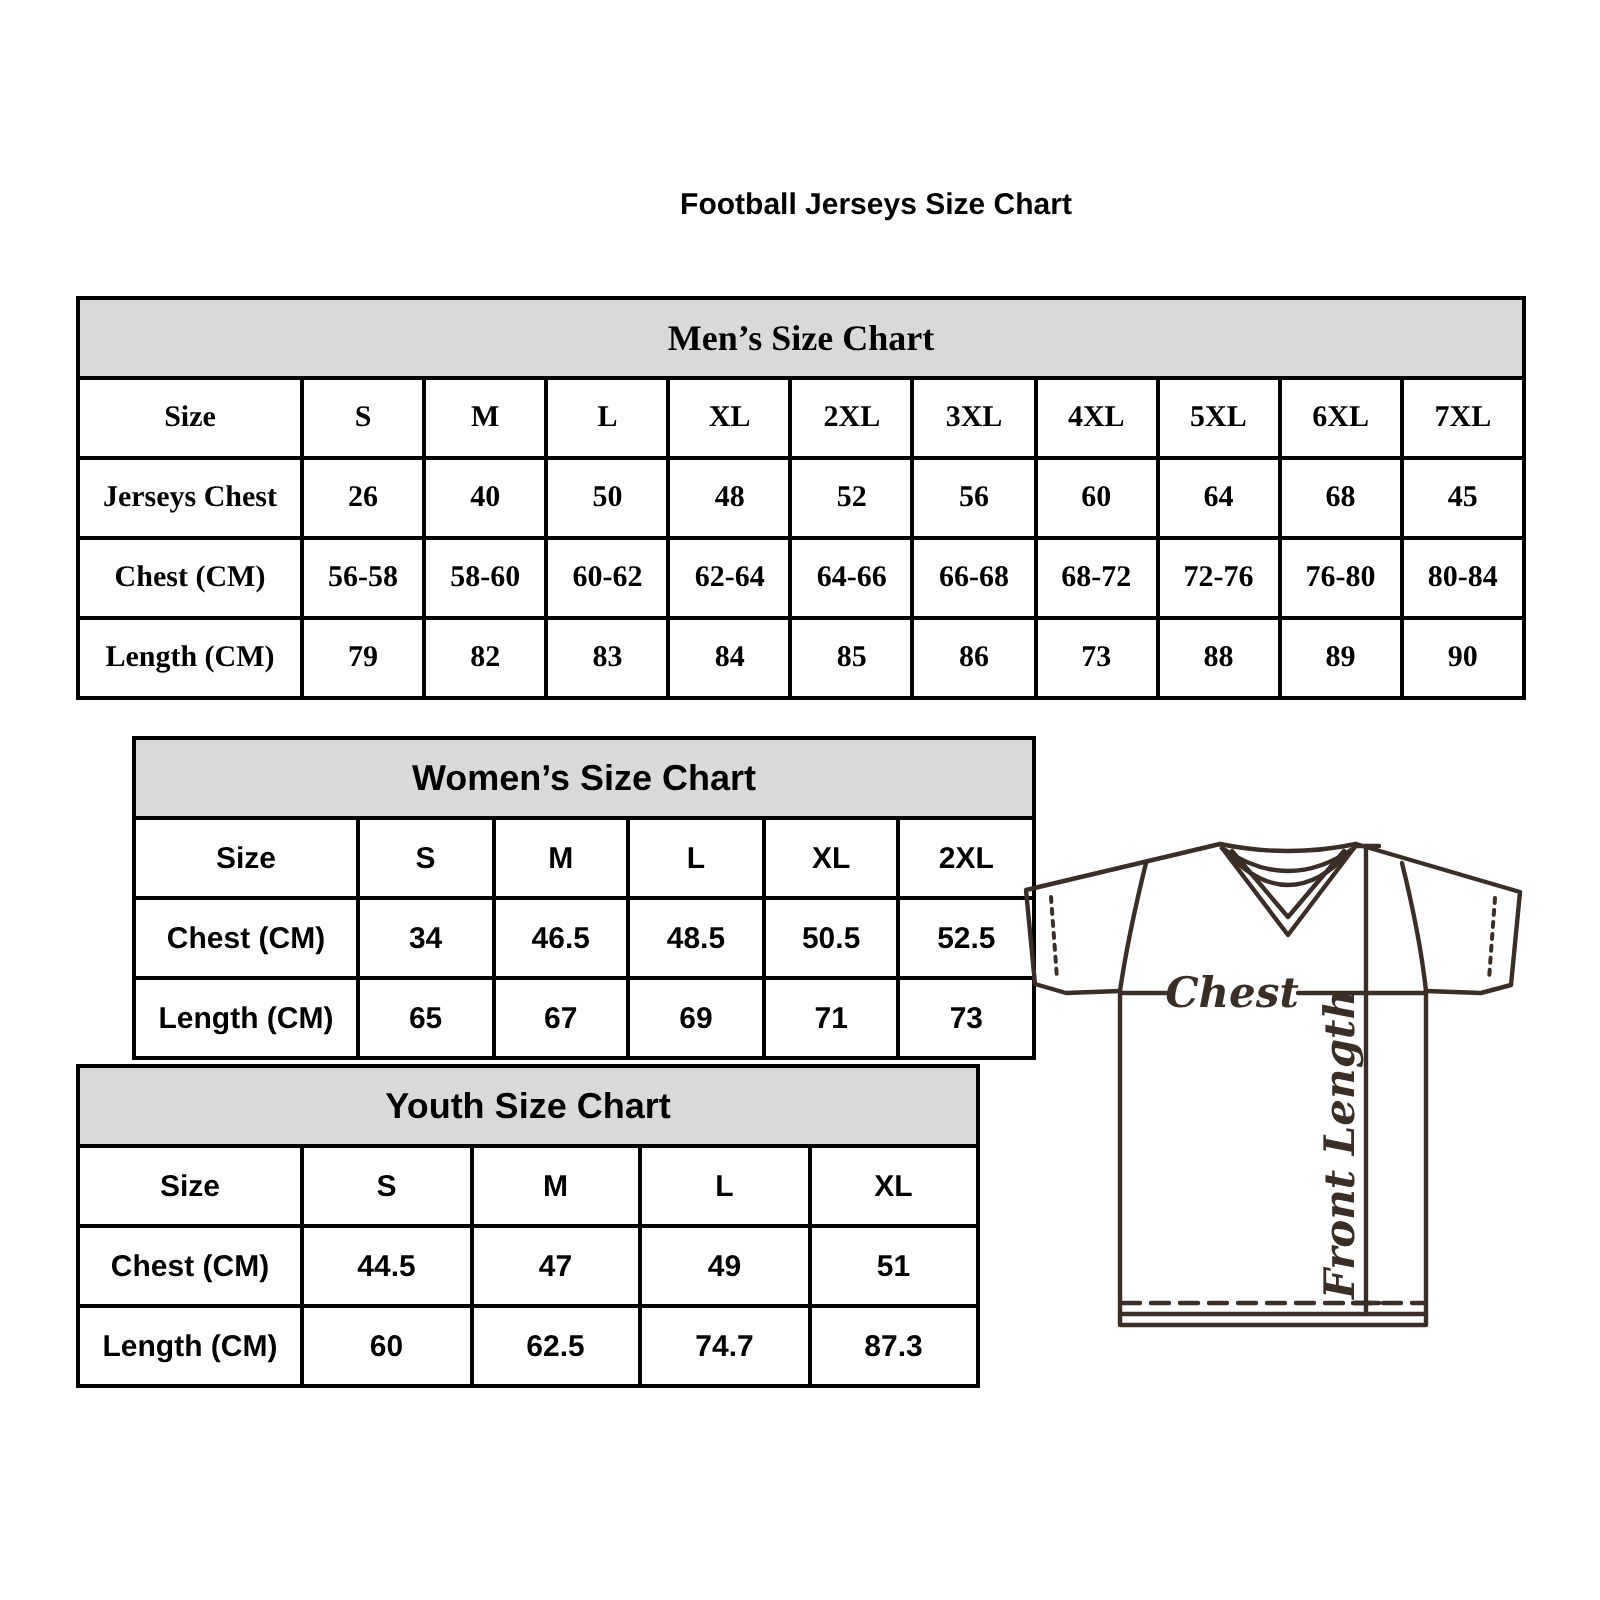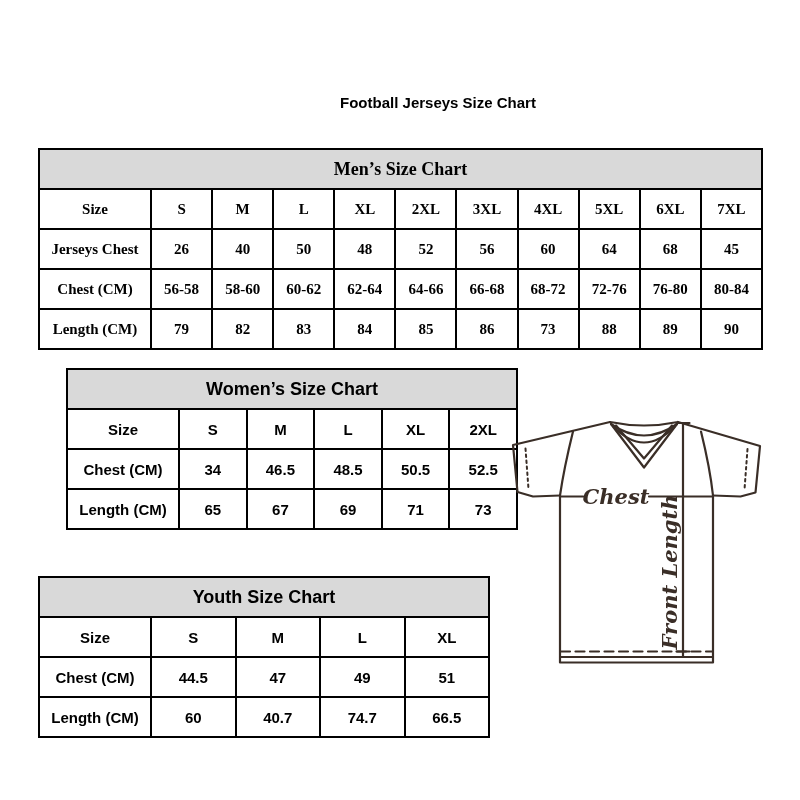--- a/index.html
+++ b/index.html
@@ -143,21 +143,21 @@
         <td>Length (CM)</td>
         <td>65</td>
         <td>67</td>
         <td>69</td>
         <td>71</td>
         <td>73</td>
       </tr>
     </tbody>
   </table>
 
-  <table class="size-table" style="left:38px; top:576px; width:452px;">
+  <table class="size-table" style="left:38px; top:532px; width:452px;">
     <colgroup>
       <col style="width:112px">
         <col>
         <col>
         <col>
         <col>
     </colgroup>
     <tbody>
       <tr class="title-row">
         <td colspan="5">Youth Size Chart</td>
@@ -172,23 +172,23 @@
       <tr>
         <td>Chest (CM)</td>
         <td>44.5</td>
         <td>47</td>
         <td>49</td>
         <td>51</td>
       </tr>
       <tr>
         <td>Length (CM)</td>
         <td>60</td>
-        <td>40.7</td>
+        <td>62.5</td>
         <td>74.7</td>
-        <td>66.5</td>
+        <td>87.3</td>
       </tr>
     </tbody>
   </table>
 
   <div class="jersey-wrap">
     <svg width="270" height="270" viewBox="0 0 270 270">
       <g fill="none" stroke="#3a2e27" stroke-width="2.2" stroke-linejoin="round" stroke-linecap="round">
 
         <path d="M105,22 L8,45 L12.5,92 L28,96.5 L55,95.5"></path>
         <path d="M68,31.5 Q59,68 55,95.5"></path>

